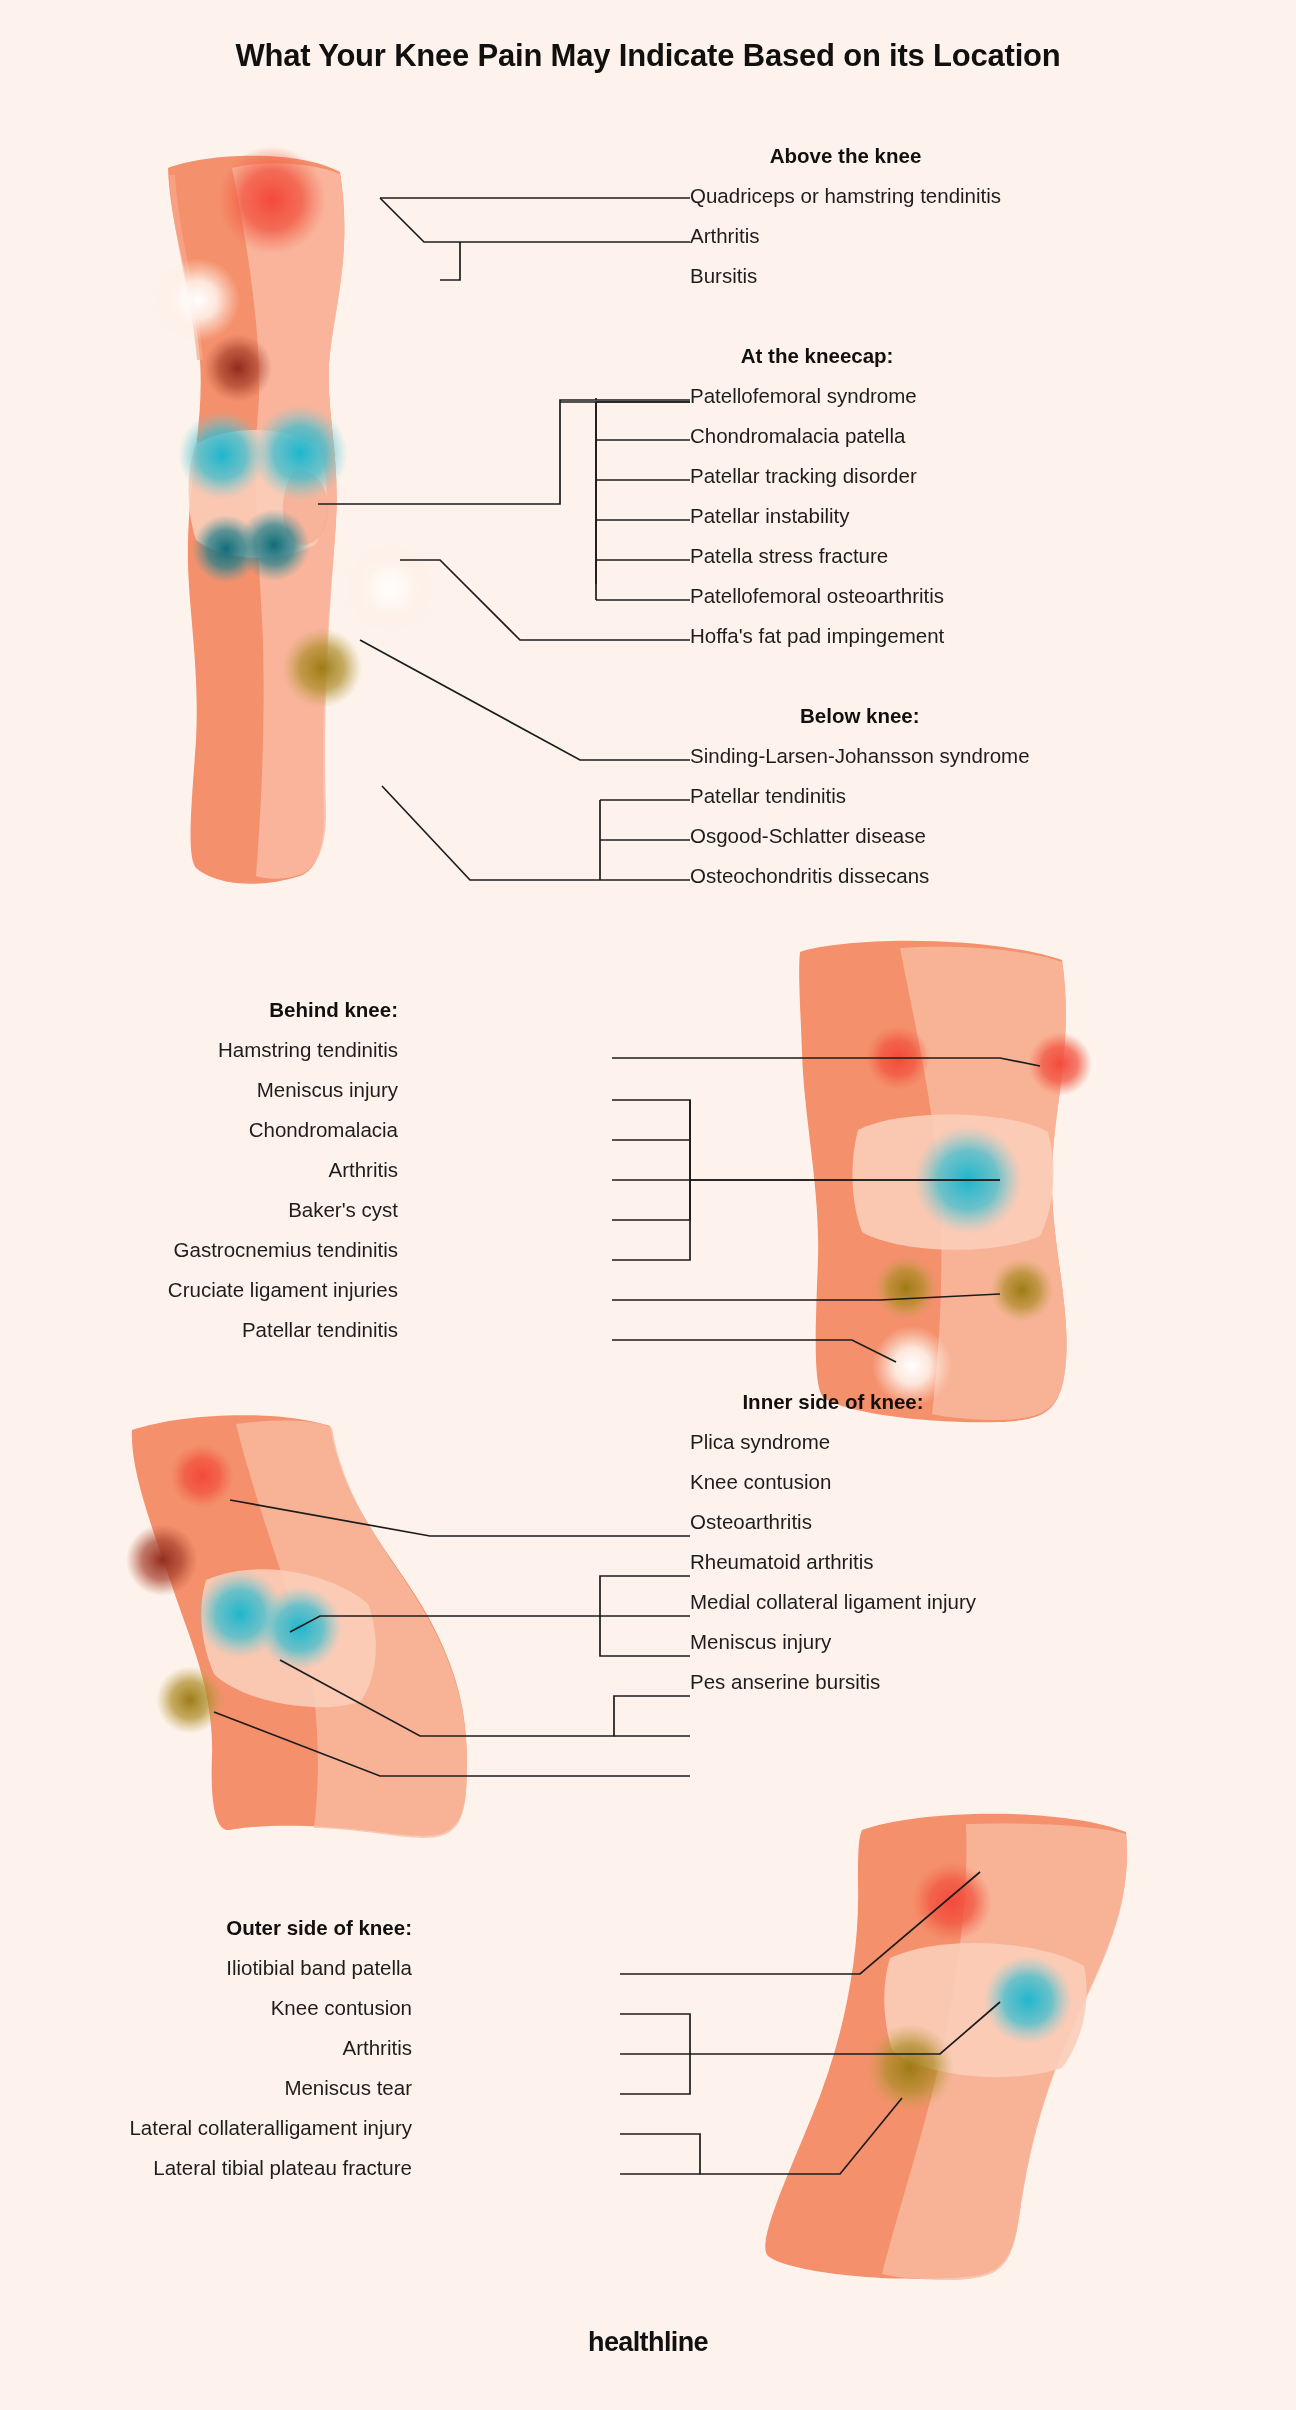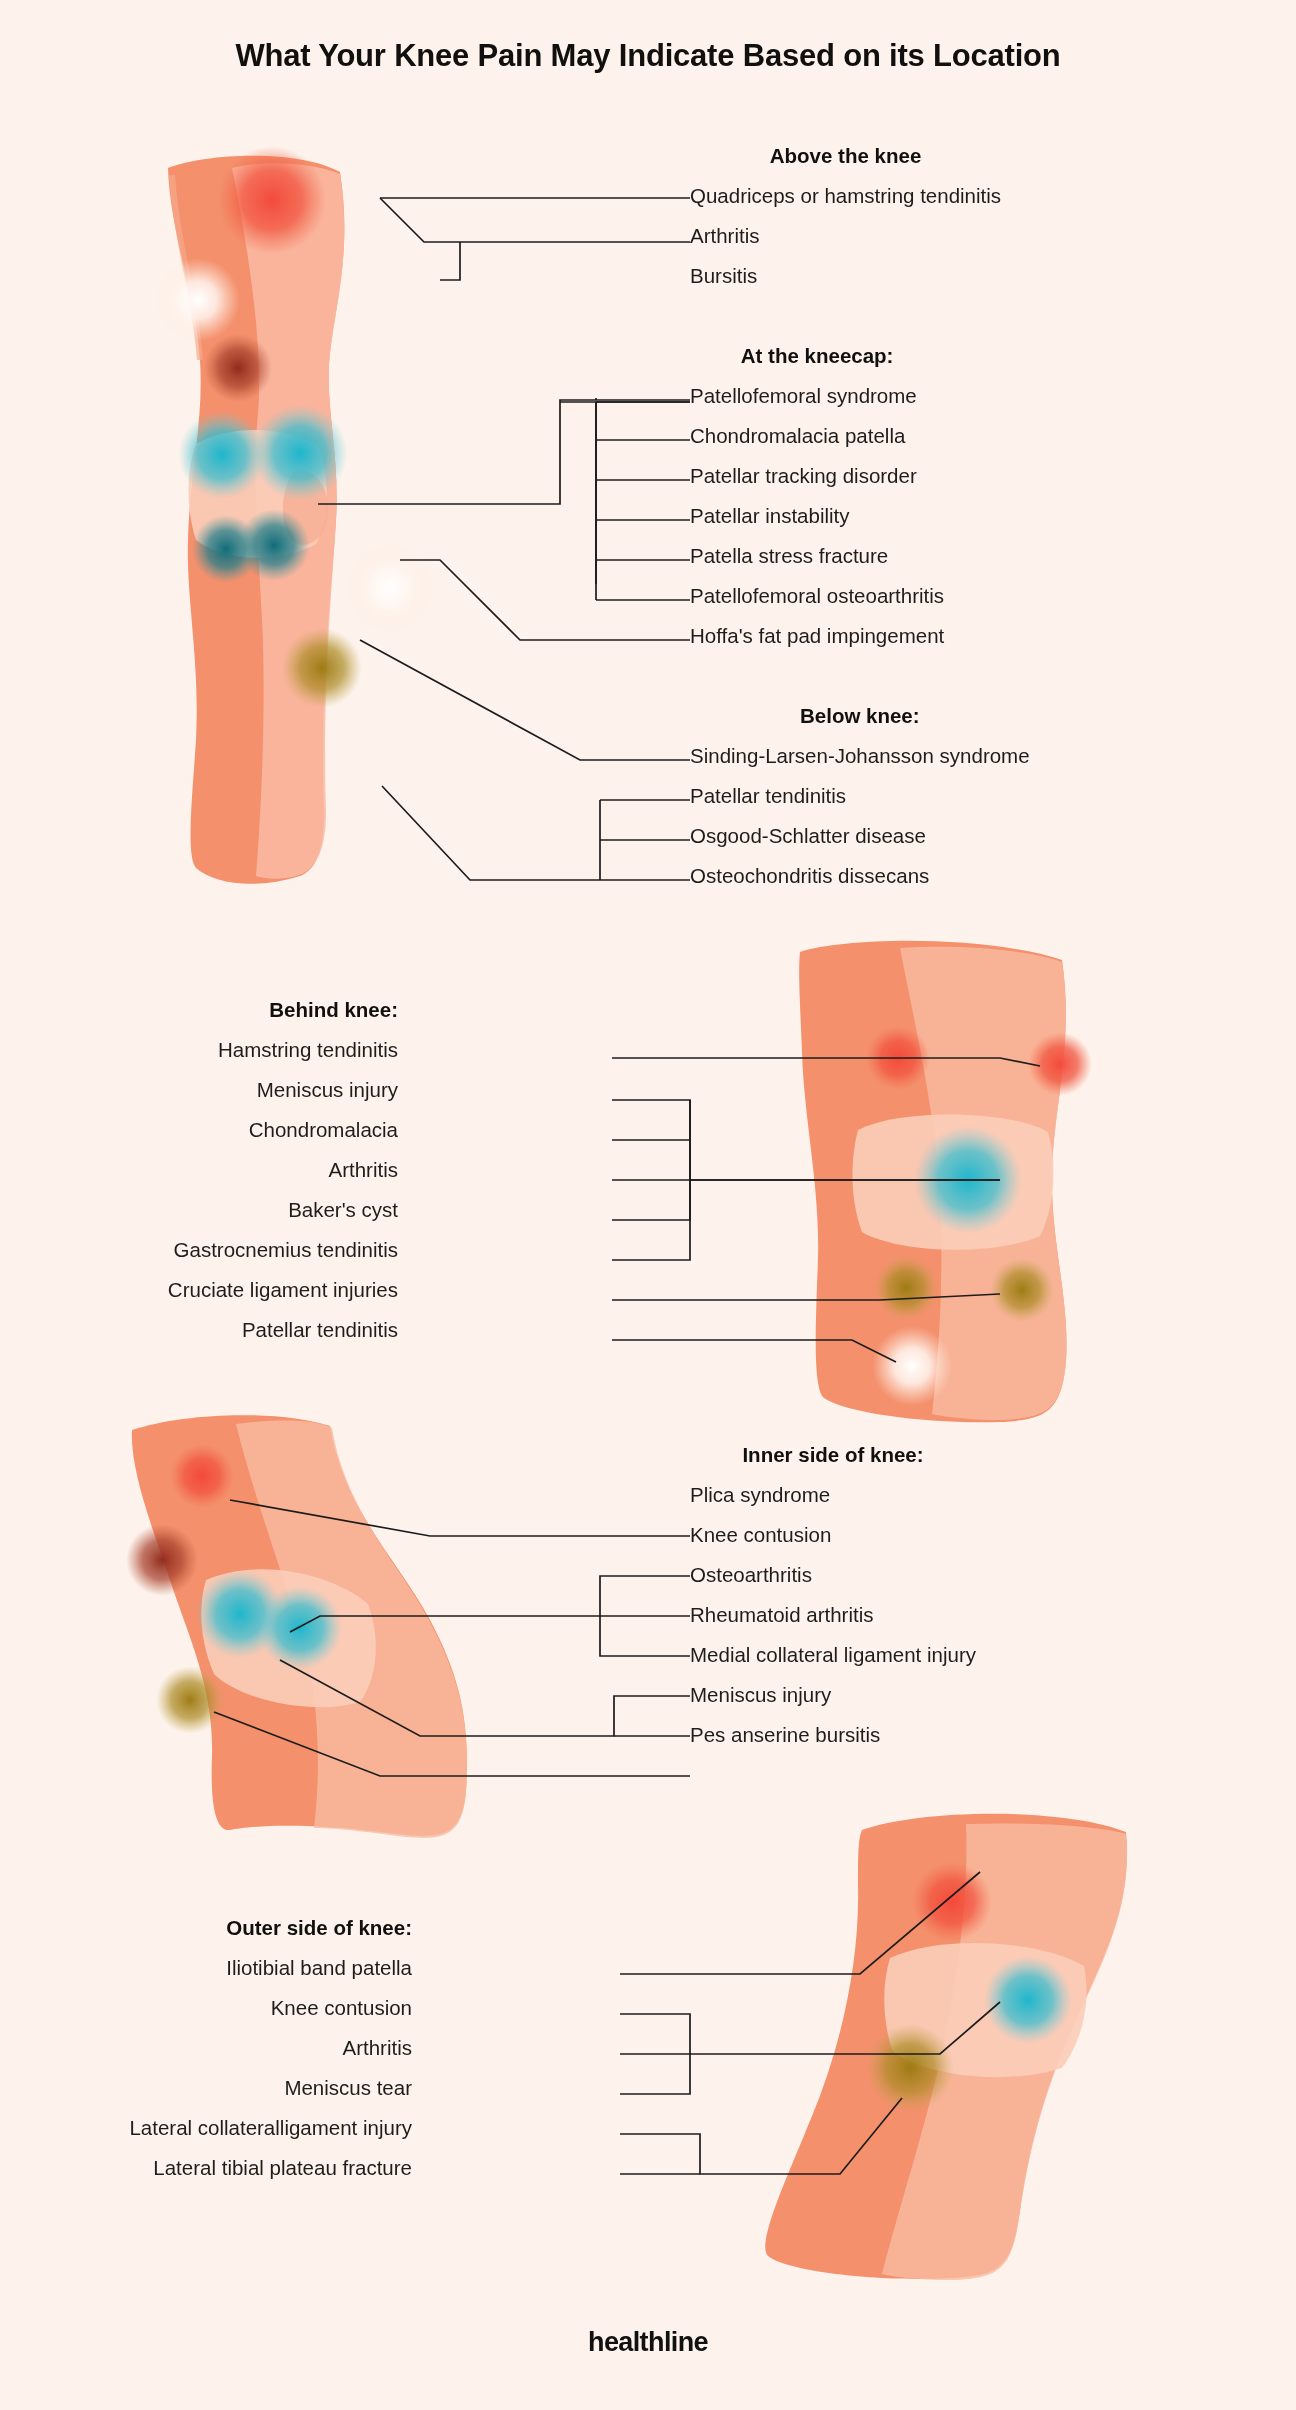--- a/index.html
+++ b/index.html
@@ -285,21 +285,21 @@
     <div class="group-item">Hamstring tendinitis</div>
     <div class="group-item">Meniscus injury</div>
     <div class="group-item">Chondromalacia</div>
     <div class="group-item">Arthritis</div>
     <div class="group-item">Baker's cyst</div>
     <div class="group-item">Gastrocnemius tendinitis</div>
     <div class="group-item">Cruciate ligament injuries</div>
     <div class="group-item">Patellar tendinitis</div>
   </div>
 
-  <div class="label-group align-left" style="left:690px; top:1443px;">
+  <div class="label-group align-left" style="left:690px; top:1390px;">
     <div class="group-head">Inner side of knee:</div>
     <div class="group-item">Plica syndrome</div>
     <div class="group-item">Knee contusion</div>
     <div class="group-item">Osteoarthritis</div>
     <div class="group-item">Rheumatoid arthritis</div>
     <div class="group-item">Medial collateral ligament injury</div>
     <div class="group-item">Meniscus injury</div>
     <div class="group-item">Pes anserine bursitis</div>
   </div>
 

